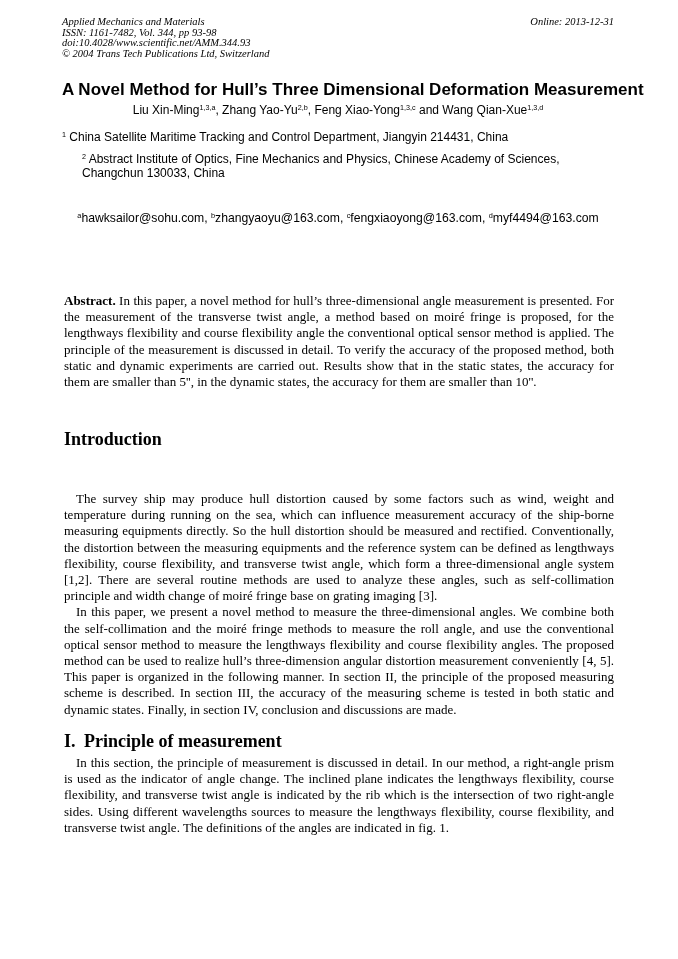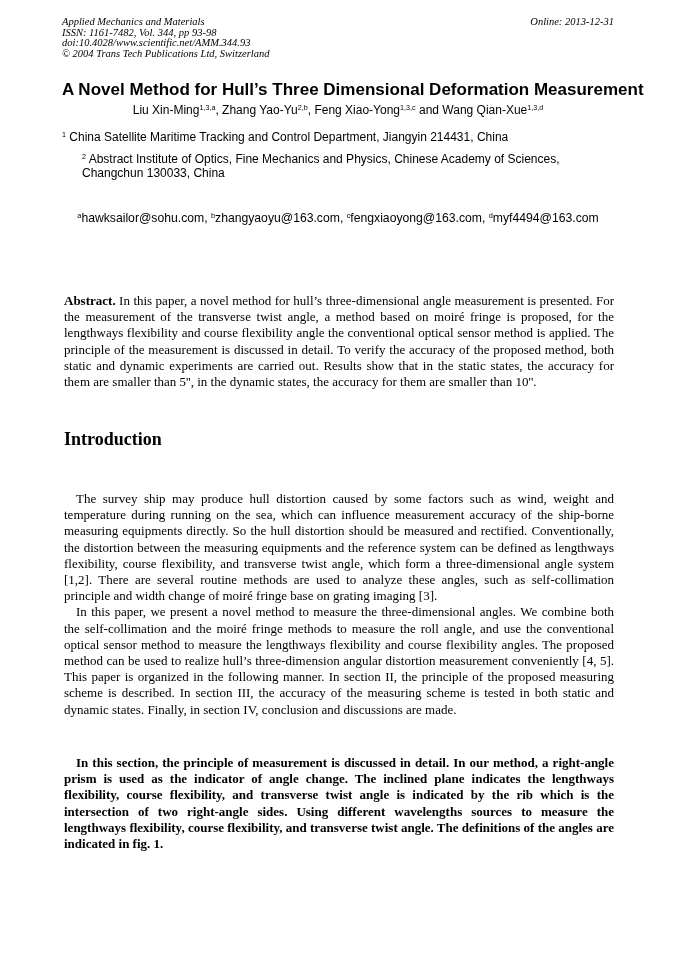--- a/index.html
+++ b/index.html
@@ -56,18 +56,21 @@
     <p><b>Abstract.</b> <span>In this paper, a novel method for hull’s three-dimensional angle measurement is presented. For the measurement of the transverse twist angle, a method based on moiré fringe is proposed, for the lengthways flexibility and course flexibility angle the conventional optical sensor method is applied. The principle of the measurement is discussed in detail. To verify the accuracy of the proposed method, both static and dynamic experiments are carried out. Results show that in the static states, the accuracy for them are smaller than 5'', in the dynamic states, the accuracy for them are smaller than 10''.</span></p>
   </div>
 
   <div class="section-heading" style="top:429px;">Introduction</div>
 
   <div class="body-text" style="top:453px;margin-top:38px;">
     <p class="indent">The survey ship may produce hull distortion caused by some factors such as wind, weight and temperature during running on the sea, which can influence measurement accuracy of the ship-borne measuring equipments directly. So the hull distortion should be measured and rectified. Conventionally, the distortion between the measuring equipments and the reference system can be defined as lengthways flexibility, course flexibility, and transverse twist angle, which form a three-dimensional angle system [1,2]. There are several routine methods are used to analyze these angles, such as self-collimation principle and width change of moiré fringe base on grating imaging [3].</p>
     <p class="indent">In this paper, we present a novel method to measure the three-dimensional angles. We combine both the self-collimation and the moiré fringe methods to measure the roll angle, and use the conventional optical sensor method to measure the lengthways flexibility and course flexibility angles. The proposed method can be used to realize hull’s three-dimension angular distortion measurement conveniently [4, 5]. This paper is organized in the following manner. In section II, the principle of the proposed measuring scheme is described. In section III, the accuracy of the measuring scheme is tested in both static and dynamic states. Finally, in section IV, conclusion and discussions are made.</p>
   </div>
 
+  <div class="section-heading" style="top:731px;">
+    <span class="sec-num">I.</span><span>Principle of measurement</span>
+  </div>
 
-  <div class="body-text" style="top:755px;font-weight:bold;">
+  <div class="body-text" style="top:755px;">
     <p class="indent">In this section, the principle of measurement is discussed in detail. In our method, a right-angle prism is used as the indicator of angle change. The inclined plane indicates the lengthways flexibility, course flexibility, and transverse twist angle is indicated by the rib which is the intersection of two right-angle sides. Using different wavelengths sources to measure the lengthways flexibility, course flexibility, and transverse twist angle. The definitions of the angles are indicated in fig. 1.</p>
   </div>
 
 </div>
 
 </body></html>

